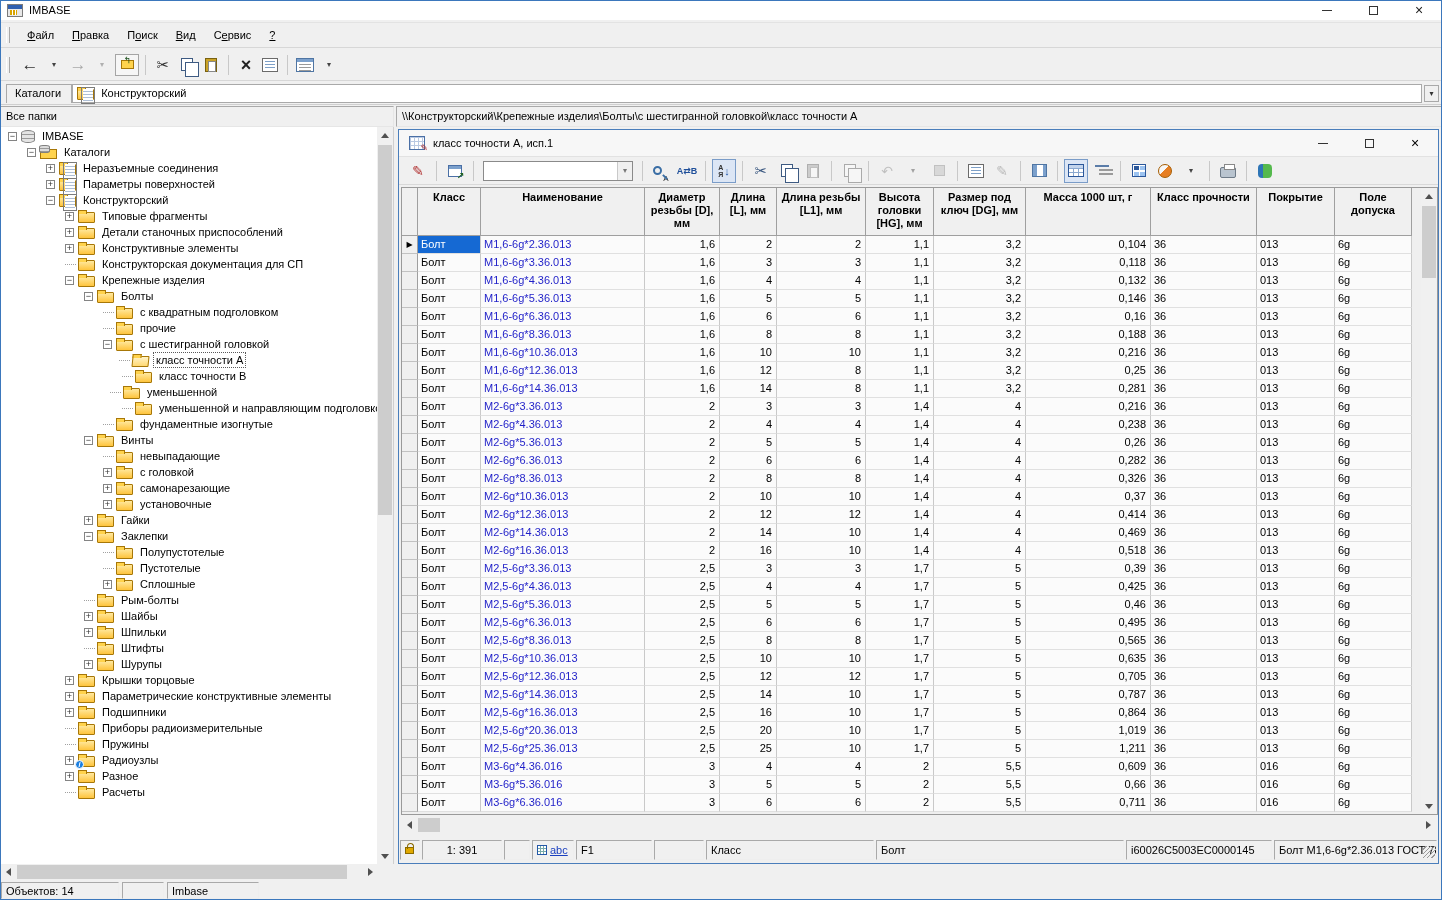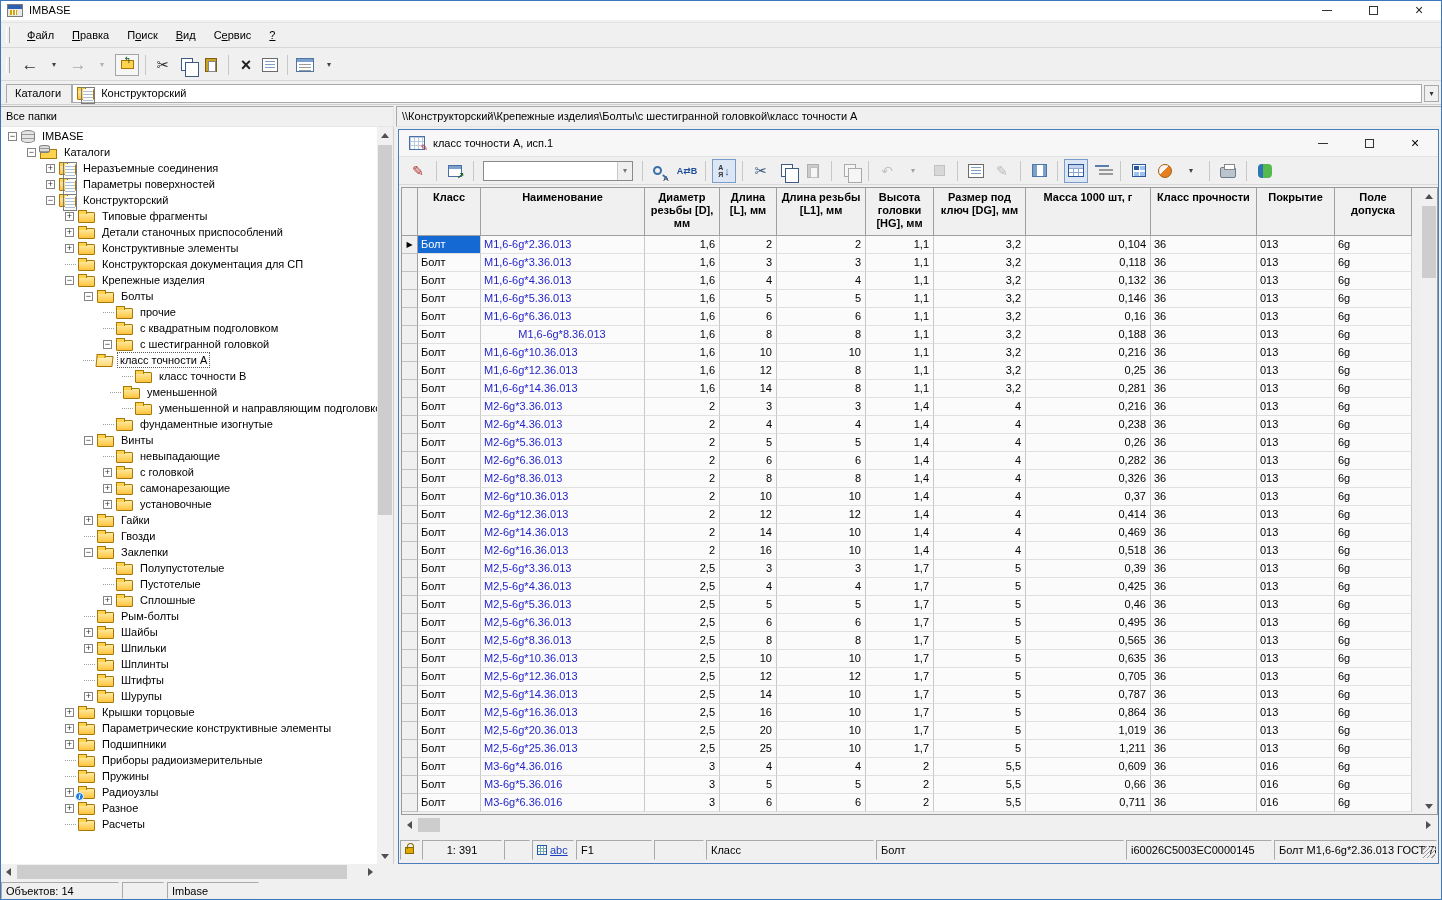--- a/index.html
+++ b/index.html
@@ -294,33 +294,33 @@
           <span class="tree-label">Крепежные изделия</span>
         </div>
         <div class="tree-row" style="padding-left: 84px;">
           <span class="toggle">−</span>
           <span class="ico ico-folder"></span>
           <span class="tree-label">Болты</span>
         </div>
         <div class="tree-row" style="padding-left: 103px;">
           <span class="stub" style="width: 11px; margin-right: 2px;"></span>
           <span class="ico ico-folder"></span>
+          <span class="tree-label">с квадратным подголовком</span>
+        </div>
+        <div class="tree-row" style="padding-left: 103px;">
+          <span class="stub" style="width: 11px; margin-right: 2px;"></span>
+          <span class="ico ico-folder"></span>
           <span class="tree-label">прочие</span>
-        </div>
-        <div class="tree-row" style="padding-left: 103px;">
-          <span class="stub" style="width: 11px; margin-right: 2px;"></span>
-          <span class="ico ico-folder"></span>
-          <span class="tree-label">с квадратным подголовком</span>
         </div>
         <div class="tree-row" style="padding-left: 103px;">
           <span class="toggle">−</span>
           <span class="ico ico-folder"></span>
           <span class="tree-label">с шестигранной головкой</span>
         </div>
-        <div class="tree-row" style="padding-left: 83px;">
+        <div class="tree-row" style="padding-left: 119px;">
           <span class="stub" style="width: 11px; margin-right: 2px;"></span>
           <span class="ico ico-folder open"></span>
           <span class="tree-label selected">класс точности А</span>
         </div>
         <div class="tree-row" style="padding-left: 122px;">
           <span class="stub" style="width: 11px; margin-right: 2px;"></span>
           <span class="ico ico-folder"></span>
           <span class="tree-label">класс точности В</span>
         </div>
         <div class="tree-row" style="padding-left: 110px;">
@@ -362,63 +362,53 @@
           <span class="toggle">+</span>
           <span class="ico ico-folder"></span>
           <span class="tree-label">установочные</span>
         </div>
         <div class="tree-row" style="padding-left: 84px;">
           <span class="toggle">+</span>
           <span class="ico ico-folder"></span>
           <span class="tree-label">Гайки</span>
         </div>
         <div class="tree-row" style="padding-left: 84px;">
-          <span class="stub" style="width: 11px; margin-right: 2px;"></span>
-          <span class="ico ico-folder"></span>
-          <span class="tree-label">Гвозди</span>
+          <span class="toggle">−</span>
+          <span class="ico ico-folder"></span>
+          <span class="tree-label">Заклепки</span>
+        </div>
+        <div class="tree-row" style="padding-left: 103px;">
+          <span class="stub" style="width: 11px; margin-right: 2px;"></span>
+          <span class="ico ico-folder"></span>
+          <span class="tree-label">Полупустотелые</span>
+        </div>
+        <div class="tree-row" style="padding-left: 103px;">
+          <span class="stub" style="width: 11px; margin-right: 2px;"></span>
+          <span class="ico ico-folder"></span>
+          <span class="tree-label">Пустотелые</span>
+        </div>
+        <div class="tree-row" style="padding-left: 103px;">
+          <span class="toggle">+</span>
+          <span class="ico ico-folder"></span>
+          <span class="tree-label">Сплошные</span>
         </div>
         <div class="tree-row" style="padding-left: 84px;">
-          <span class="toggle">−</span>
-          <span class="ico ico-folder"></span>
-          <span class="tree-label">Заклепки</span>
-        </div>
-        <div class="tree-row" style="padding-left: 103px;">
-          <span class="stub" style="width: 11px; margin-right: 2px;"></span>
-          <span class="ico ico-folder"></span>
-          <span class="tree-label">Полупустотелые</span>
-        </div>
-        <div class="tree-row" style="padding-left: 103px;">
-          <span class="stub" style="width: 11px; margin-right: 2px;"></span>
-          <span class="ico ico-folder"></span>
-          <span class="tree-label">Пустотелые</span>
-        </div>
-        <div class="tree-row" style="padding-left: 103px;">
-          <span class="toggle">+</span>
-          <span class="ico ico-folder"></span>
-          <span class="tree-label">Сплошные</span>
+          <span class="stub" style="width: 11px; margin-right: 2px;"></span>
+          <span class="ico ico-folder"></span>
+          <span class="tree-label">Рым-болты</span>
         </div>
         <div class="tree-row" style="padding-left: 84px;">
-          <span class="stub" style="width: 11px; margin-right: 2px;"></span>
-          <span class="ico ico-folder"></span>
-          <span class="tree-label">Рым-болты</span>
+          <span class="toggle">+</span>
+          <span class="ico ico-folder"></span>
+          <span class="tree-label">Шайбы</span>
         </div>
         <div class="tree-row" style="padding-left: 84px;">
           <span class="toggle">+</span>
           <span class="ico ico-folder"></span>
-          <span class="tree-label">Шайбы</span>
-        </div>
-        <div class="tree-row" style="padding-left: 84px;">
-          <span class="toggle">+</span>
-          <span class="ico ico-folder"></span>
           <span class="tree-label">Шпильки</span>
-        </div>
-        <div class="tree-row" style="padding-left: 84px;">
-          <span class="stub" style="width: 11px; margin-right: 2px;"></span>
-          <span class="ico ico-folder"></span>
-          <span class="tree-label">Шплинты</span>
         </div>
         <div class="tree-row" style="padding-left: 84px;">
           <span class="stub" style="width: 11px; margin-right: 2px;"></span>
           <span class="ico ico-folder"></span>
           <span class="tree-label">Штифты</span>
         </div>
         <div class="tree-row" style="padding-left: 84px;">
           <span class="toggle">+</span>
           <span class="ico ico-folder"></span>
           <span class="tree-label">Шурупы</span>
@@ -673,21 +663,21 @@
             <div class="td num" style="width: 68px;">1,1</div>
             <div class="td num" style="width: 92px;">3,2</div>
             <div class="td num" style="width: 125px;">0,16</div>
             <div class="td" style="width: 106px;">36</div>
             <div class="td" style="width: 78px;">013</div>
             <div class="td" style="width: 77px;">6g</div>
           </div>
           <div class="trow">
             <div class="marker"></div>
             <div class="td" style="width: 63px;">Болт</div>
-            <div class="td name" style="width: 164px; text-align: center;">M1,6-6g*8.36.013</div>
+            <div class="td name" style="width: 164px;">M1,6-6g*8.36.013</div>
             <div class="td num" style="width: 75px;">1,6</div>
             <div class="td num" style="width: 57px;">8</div>
             <div class="td num" style="width: 89px;">8</div>
             <div class="td num" style="width: 68px;">1,1</div>
             <div class="td num" style="width: 92px;">3,2</div>
             <div class="td num" style="width: 125px;">0,188</div>
             <div class="td" style="width: 106px;">36</div>
             <div class="td" style="width: 78px;">013</div>
             <div class="td" style="width: 77px;">6g</div>
           </div>

